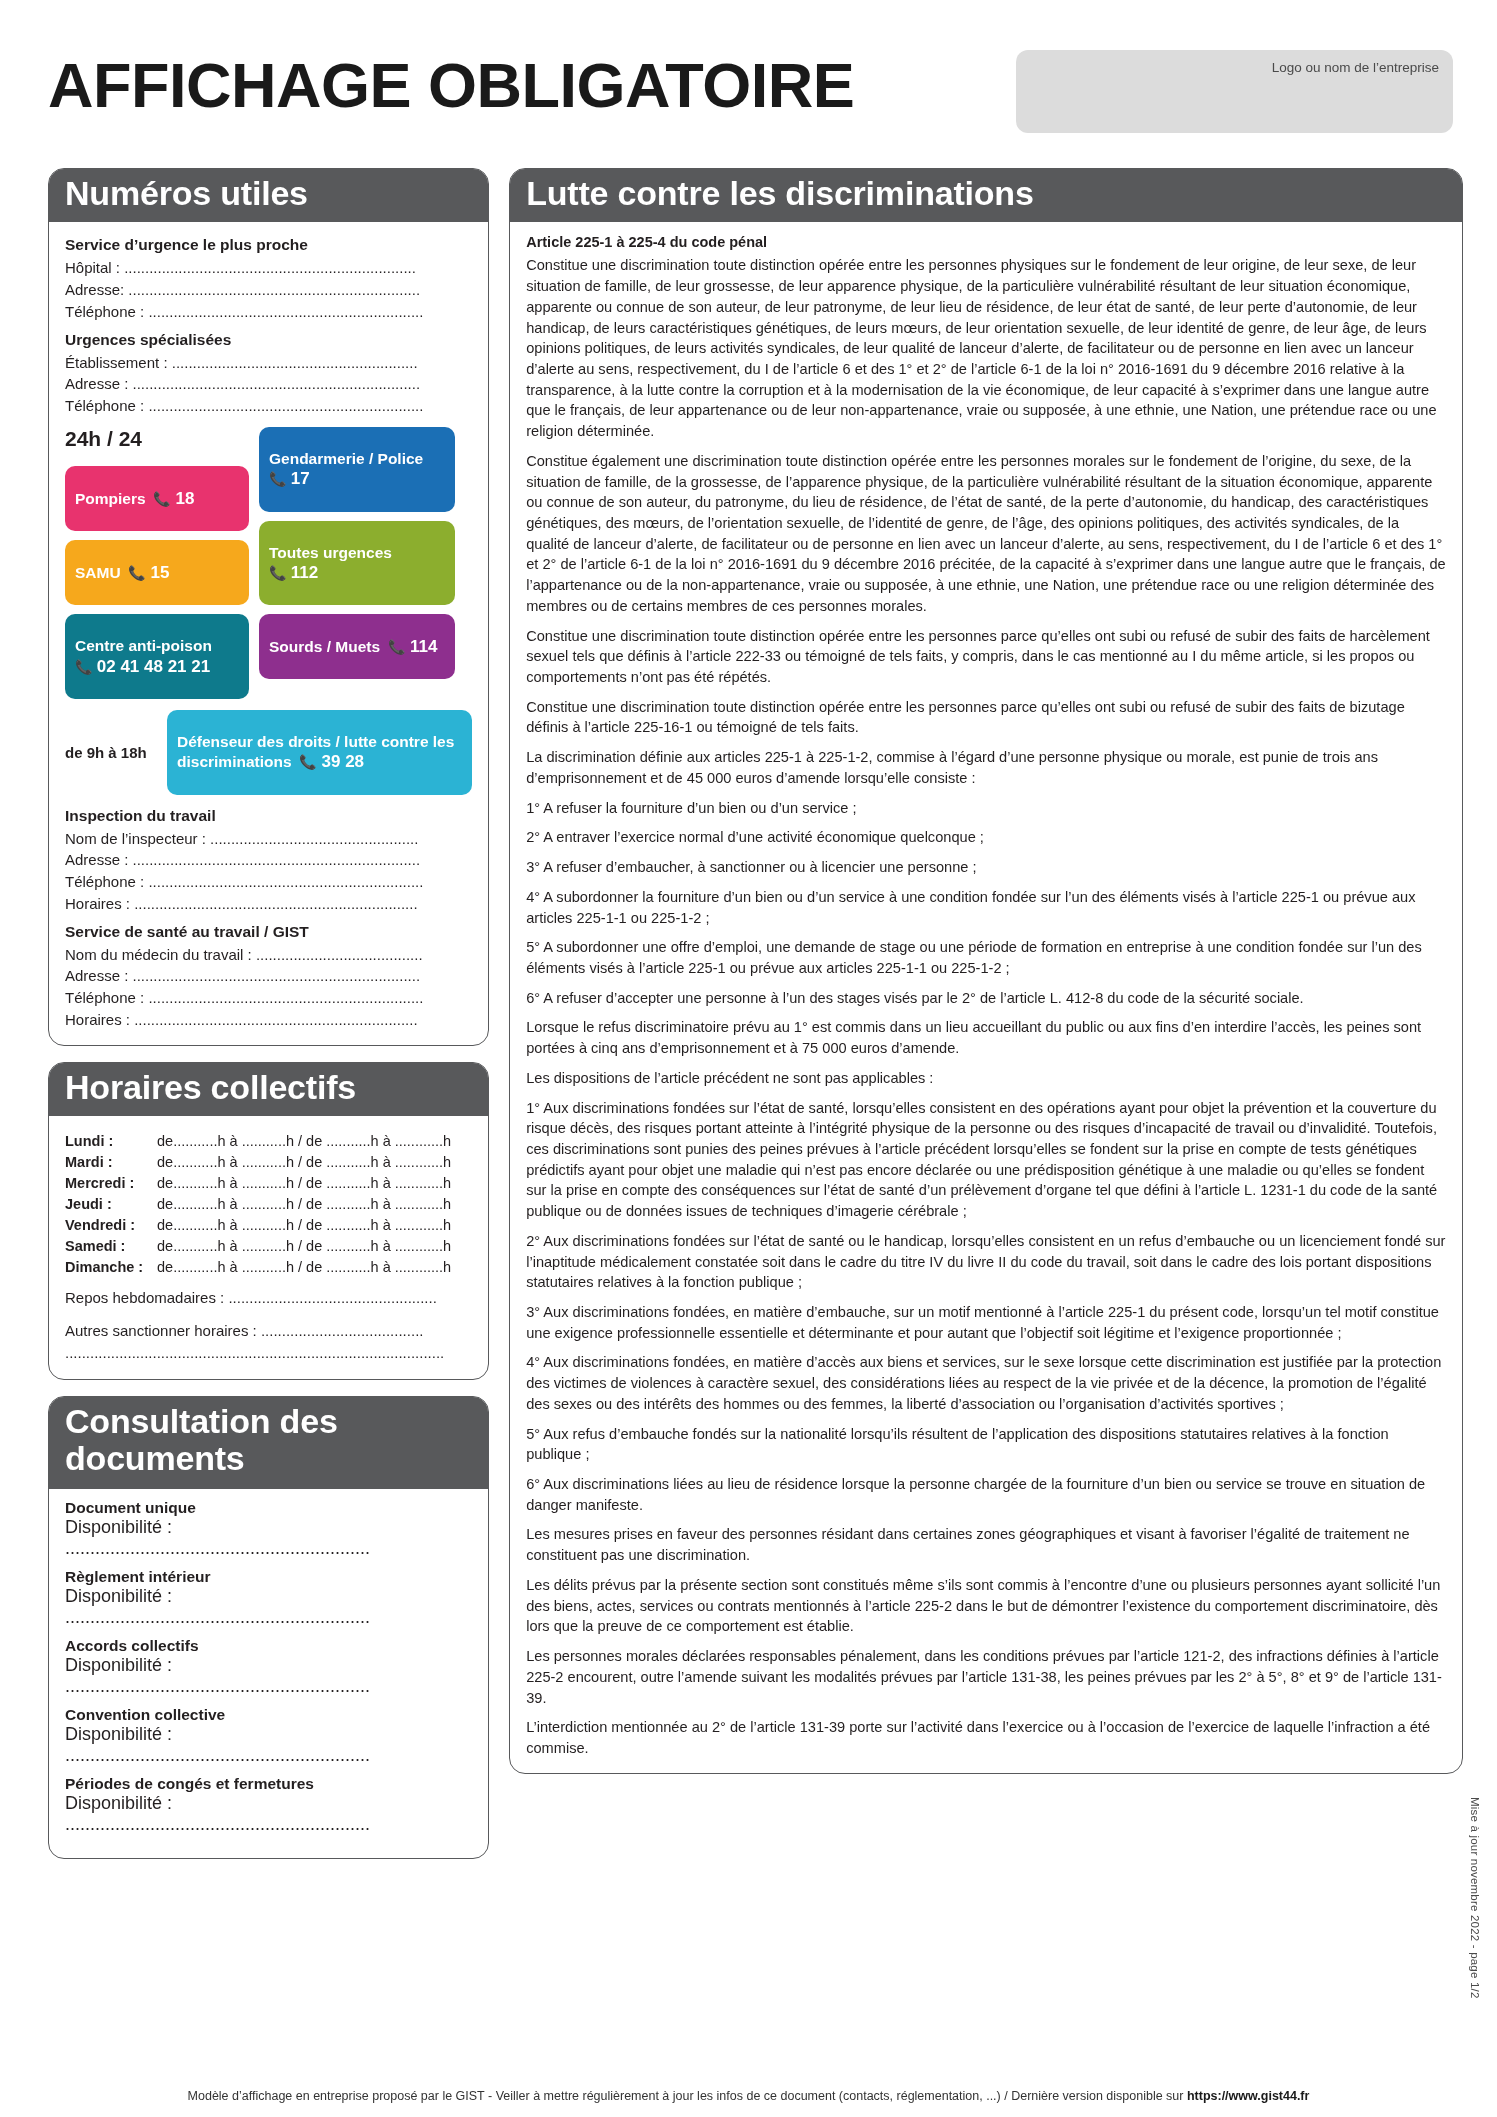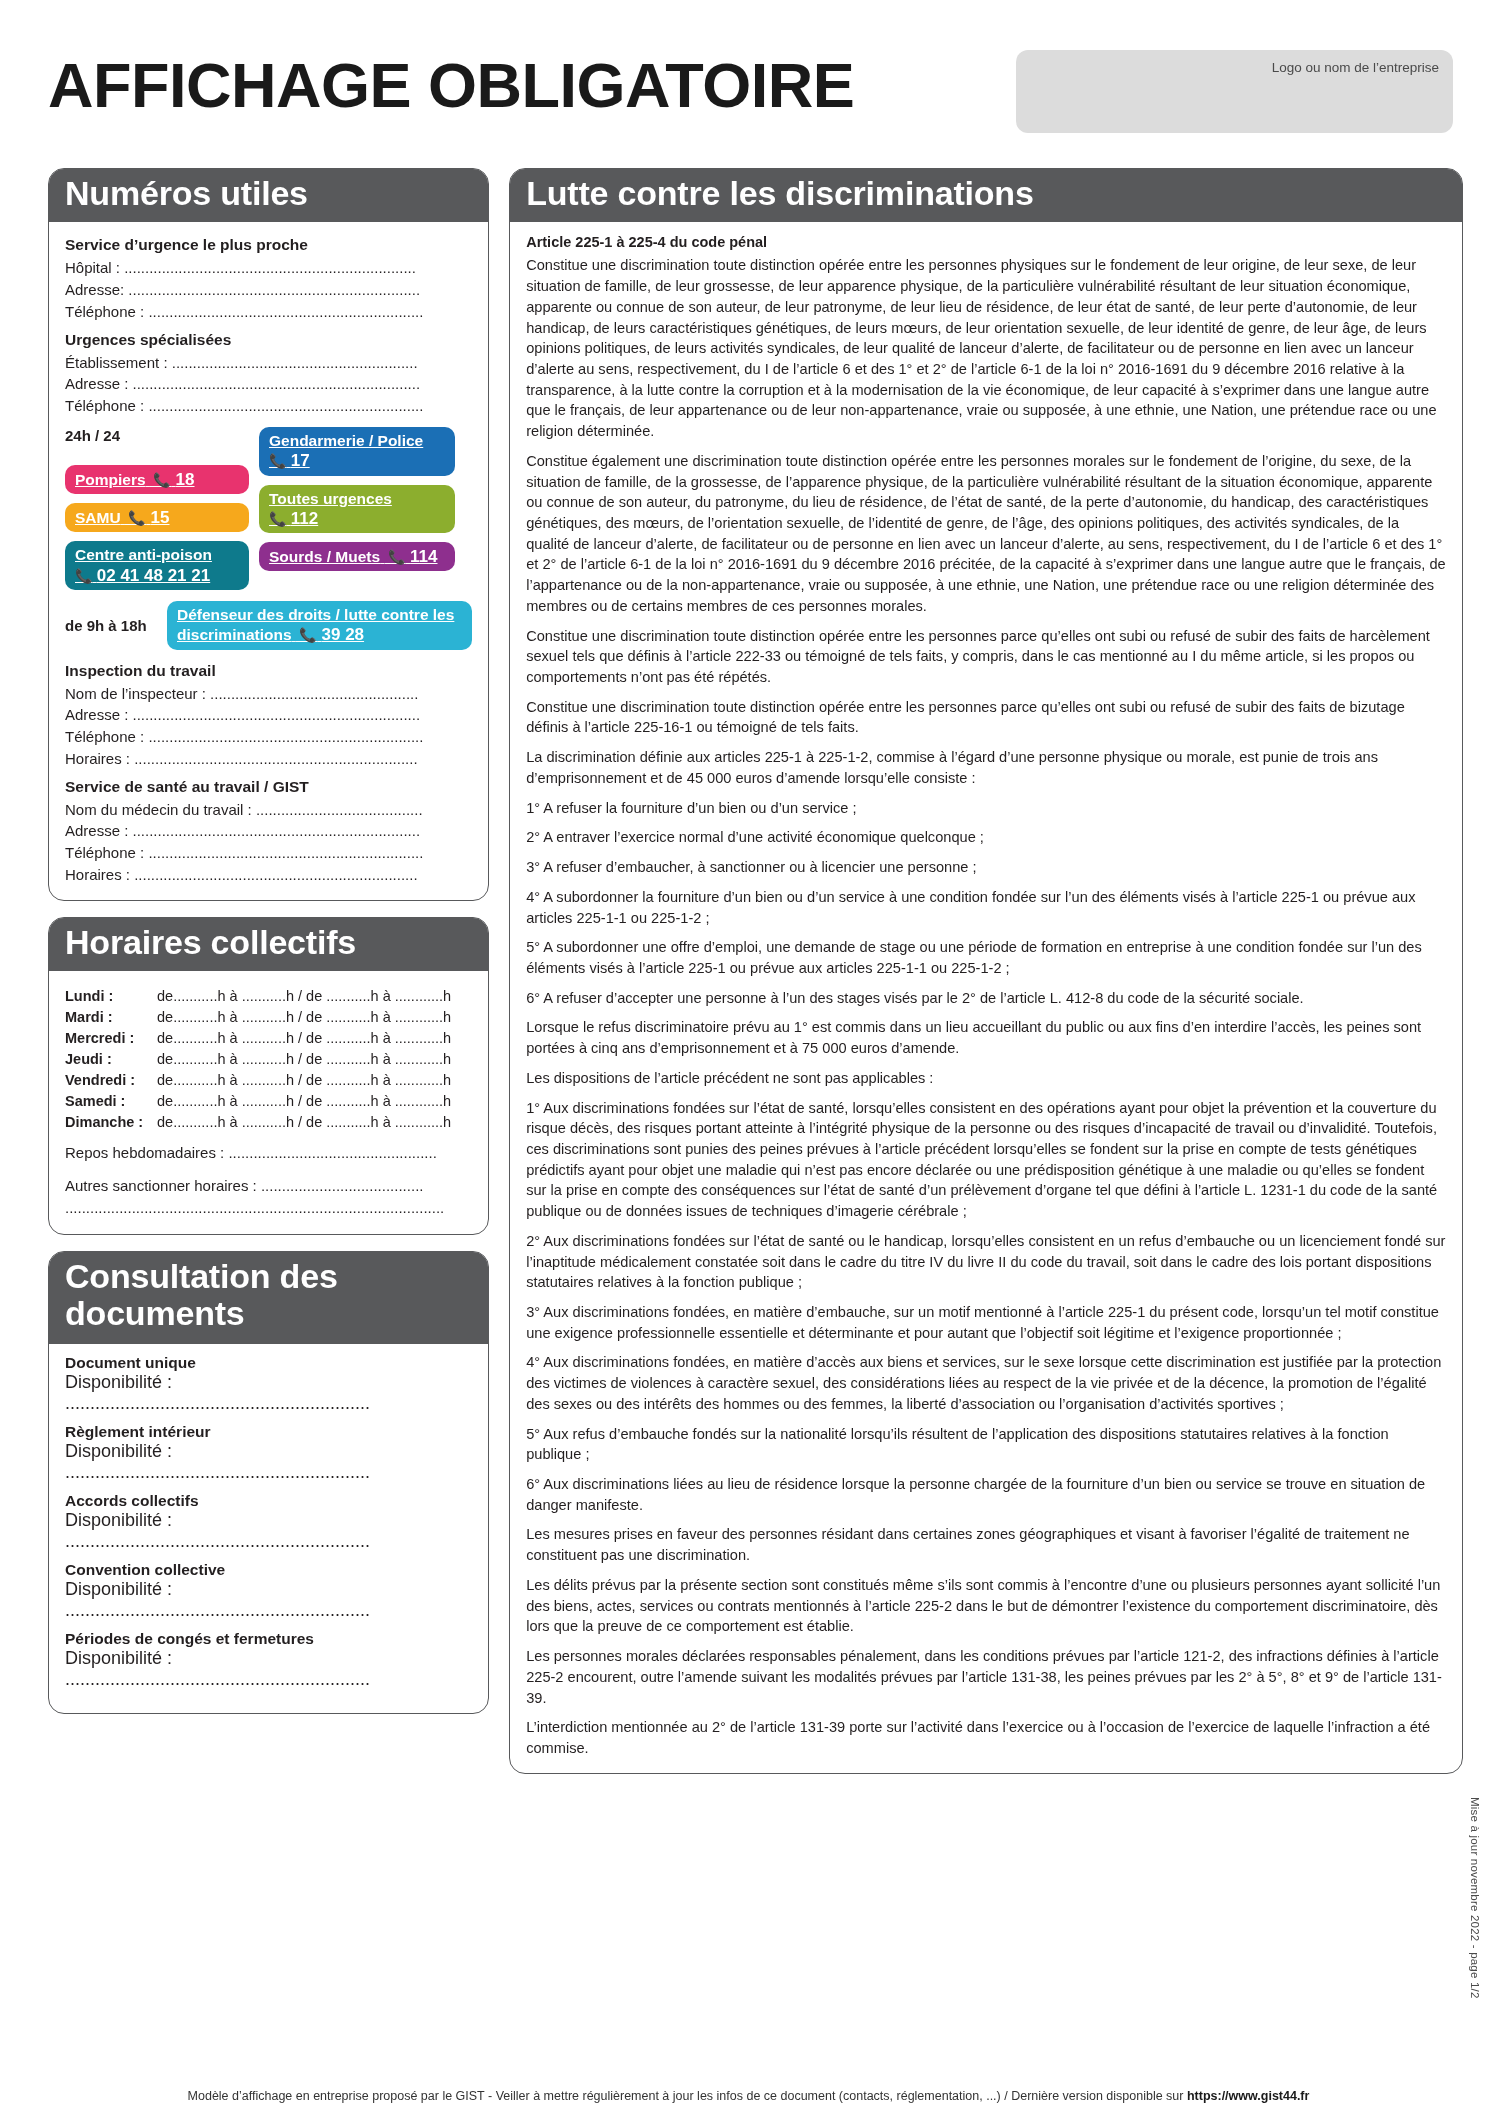--- a/index.html
+++ b/index.html
@@ -95,33 +95,32 @@
   
   .num-grid {
     display: flex;
     gap: 10px;
     margin-top: 10px;
   }
   .num-col { display:flex; flex-direction:column; gap:9px; }
   .num-col.left { width: 184px; }
   .num-col.right { width: 196px; }
   .label-24h {
-    font-size: 15px;
-    font-weight: bold;
-    margin-bottom: 12px;
+    font-size: 21px;
+    font-weight: bold;
+    margin-bottom: 6px;
   }
   .pill {
     border-radius: 10px;
     color: #fff;
     font-size: 15.5px;
     font-weight: bold;
-    padding: 4px 10px;
+    padding: 22px 10px;
     line-height: 1.25;
     display: block;
-    text-decoration: underline;
   }
   .pill .num { font-size: 17px; }
   .pill.pompiers { background: #e8336e; }
   .pill.samu { background: #f6a81c; }
   .pill.poison { background: #0e7a8c; }
   .pill.gendarmerie { background: #1b6fb5; }
   .pill.urgences { background: #8cae2e; }
   .pill.sourds { background: #8e2f8e; }
   .pill.defenseur { background: #2bb3d4; }
 

